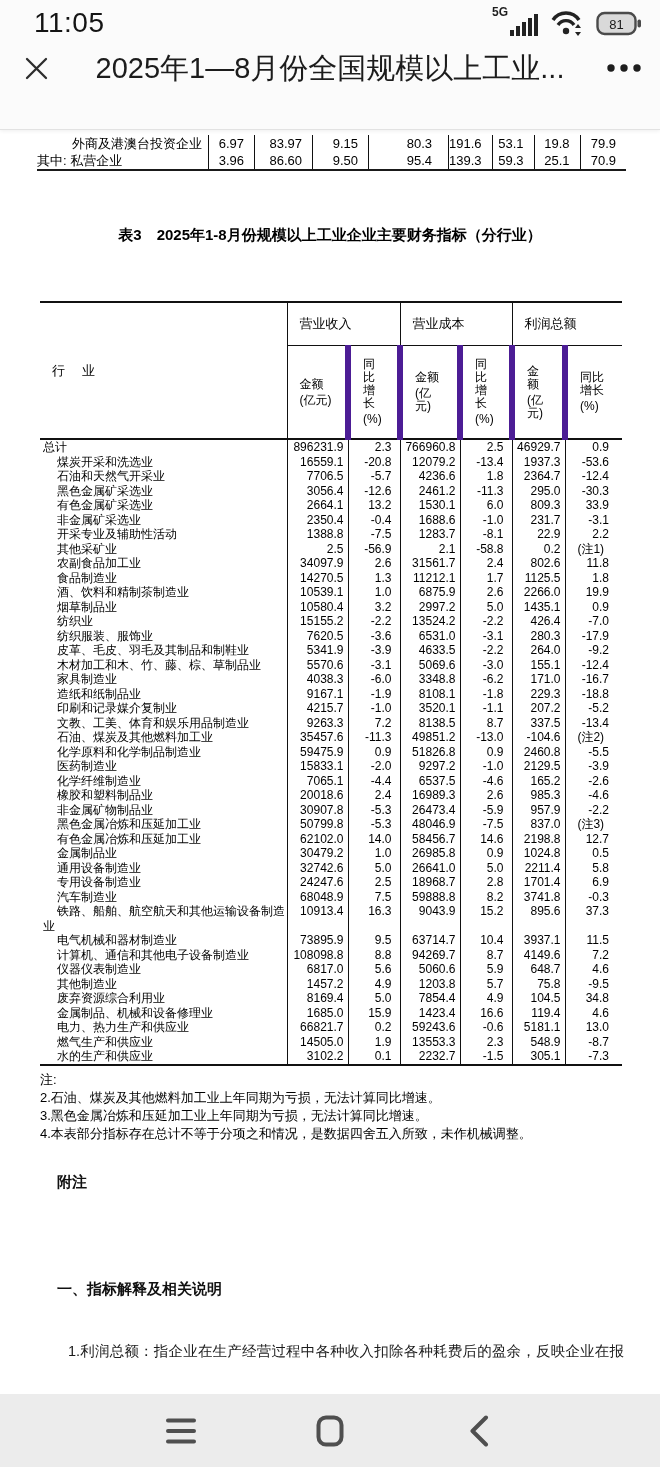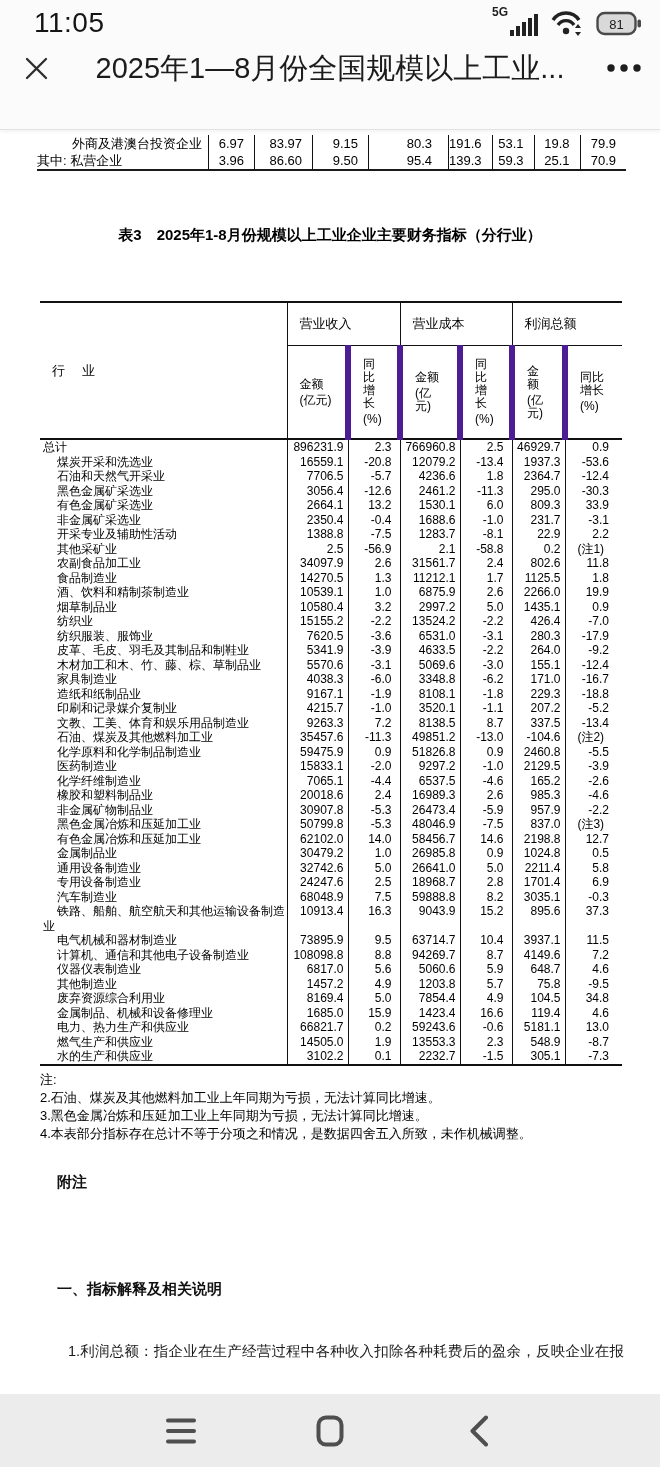--- a/index.html
+++ b/index.html
@@ -500,21 +500,21 @@
           <td class="v v3">2.8</td>
           <td class="v v4 amt">1701.4</td>
           <td class="v v5">6.9</td>
         </tr>
         <tr>
           <td class="lbl ind">汽车制造业</td>
           <td class="v v0 amt">68048.9</td>
           <td class="v v1">7.5</td>
           <td class="v v2 amt">59888.8</td>
           <td class="v v3">8.2</td>
-          <td class="v v4 amt">3035.1</td>
+          <td class="v v4 amt">3741.8</td>
           <td class="v v5">-0.3</td>
         </tr>
         <tr>
           <td class="lbl ind">铁路、船舶、航空航天和其他运输设备制造业</td>
           <td class="v v0 amt">10913.4</td>
           <td class="v v1">16.3</td>
           <td class="v v2 amt">9043.9</td>
           <td class="v v3">15.2</td>
           <td class="v v4 amt">895.6</td>
           <td class="v v5">37.3</td>

